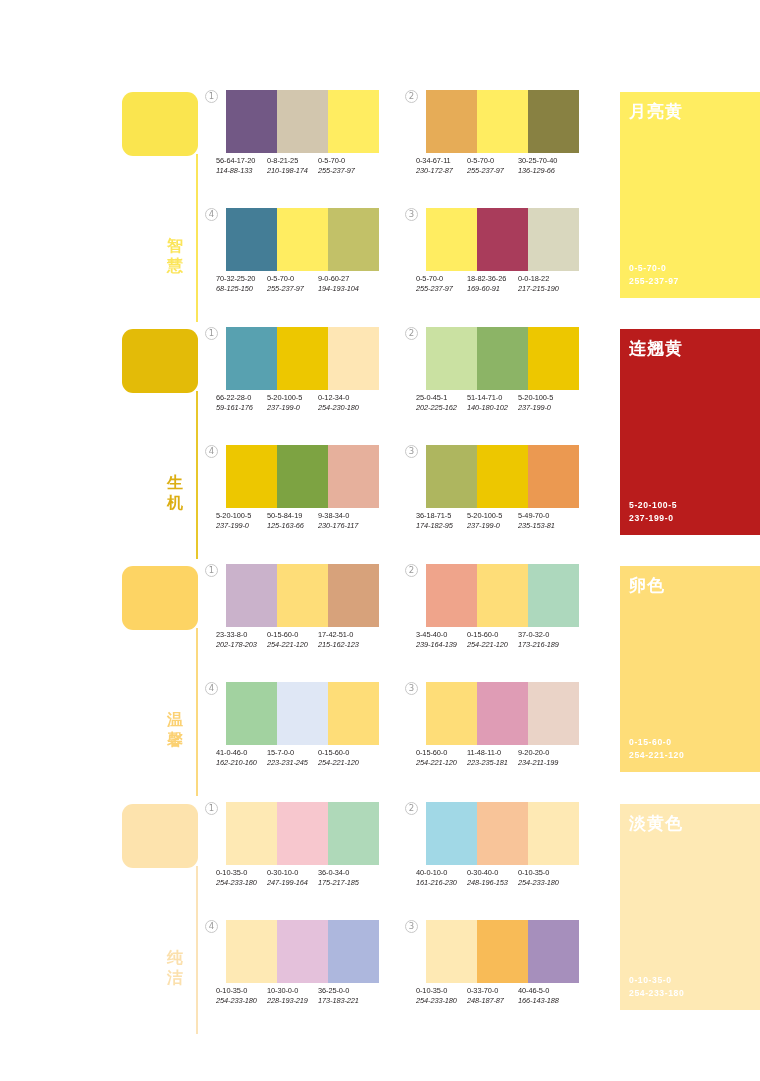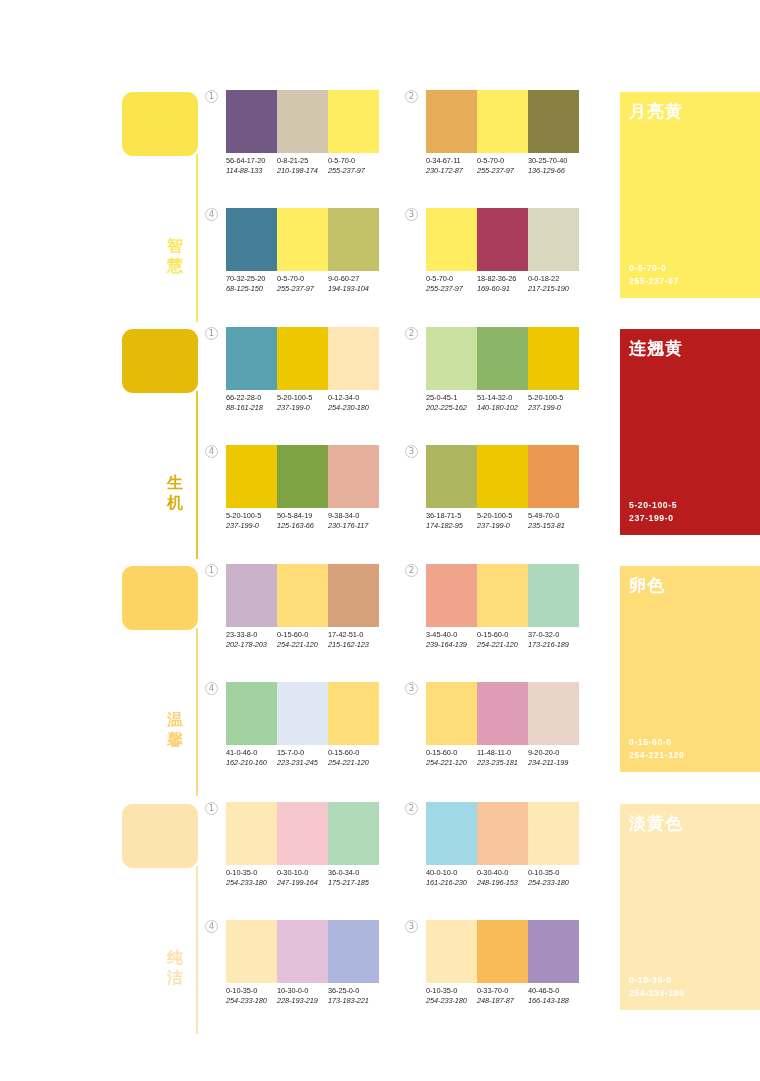--- a/index.html
+++ b/index.html
@@ -96,21 +96,21 @@
     left: 21px;
     top: 0px;
     display: flex;
     width: 153px;
     height: 63px;
   }
   .sw { width: 51px; height: 63px; }
 
   .codes {
     position: absolute;
-    left: 21px;
+    left: 11px;
     top: 66px;
     display: flex;
     width: 170px;
   }
   .code-cell {
     width: 51px;
     font-size: 7.4px;
     line-height: 10.4px;
     color: #231f20;
     white-space: nowrap;
@@ -275,21 +275,21 @@
         <div class="group c0 r0">
           <div class="grp-num">1</div>
           <div class="swatches">
             <div class="sw" style="background: rgb(88, 161, 176);"></div>
             <div class="sw" style="background: rgb(237, 199, 0);"></div>
             <div class="sw" style="background: rgb(254, 230, 180);"></div>
           </div>
           <div class="codes">
             <div class="code-cell">
               <span class="cmyk">66-22-28-0</span>
-              <span class="rgb">88-161-218</span>
+              <span class="rgb">59-161-176</span>
             </div>
             <div class="code-cell">
               <span class="cmyk">5-20-100-5</span>
               <span class="rgb">237-199-0</span>
             </div>
             <div class="code-cell">
               <span class="cmyk">0-12-34-0</span>
               <span class="rgb">254-230-180</span>
             </div>
           </div>
@@ -300,21 +300,21 @@
             <div class="sw" style="background: rgb(202, 225, 162);"></div>
             <div class="sw" style="background: rgb(140, 180, 102);"></div>
             <div class="sw" style="background: rgb(237, 199, 0);"></div>
           </div>
           <div class="codes">
             <div class="code-cell">
               <span class="cmyk">25-0-45-1</span>
               <span class="rgb">202-225-162</span>
             </div>
             <div class="code-cell">
-              <span class="cmyk">51-14-32-0</span>
+              <span class="cmyk">51-14-71-0</span>
               <span class="rgb">140-180-102</span>
             </div>
             <div class="code-cell">
               <span class="cmyk">5-20-100-5</span>
               <span class="rgb">237-199-0</span>
             </div>
           </div>
         </div>
         <div class="group c0 r1">
           <div class="grp-num">4</div>

